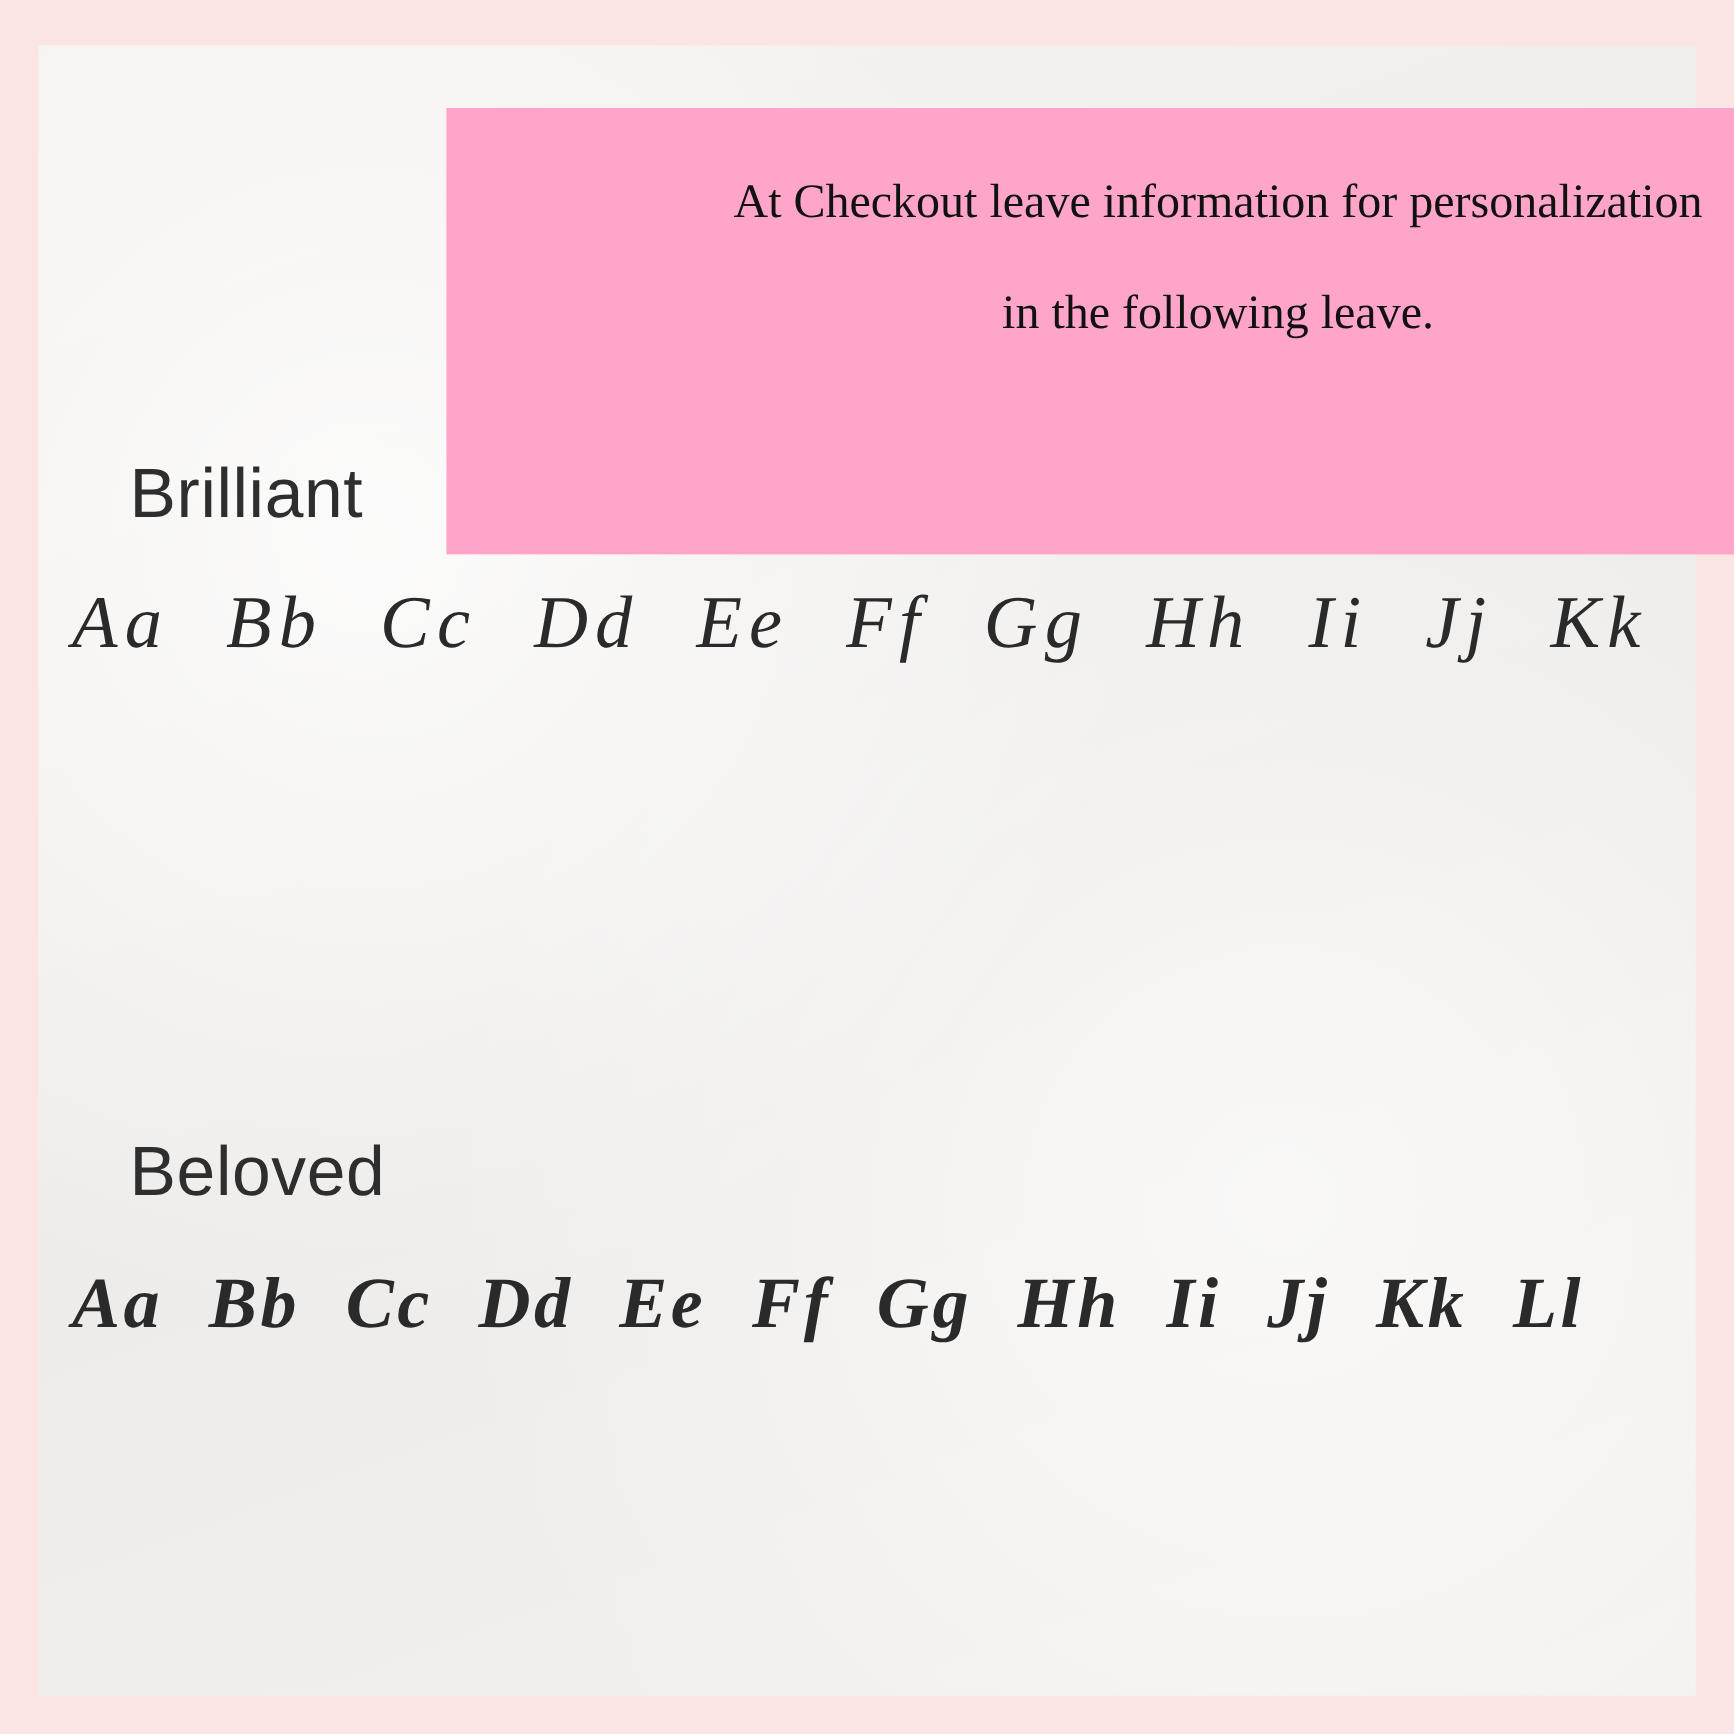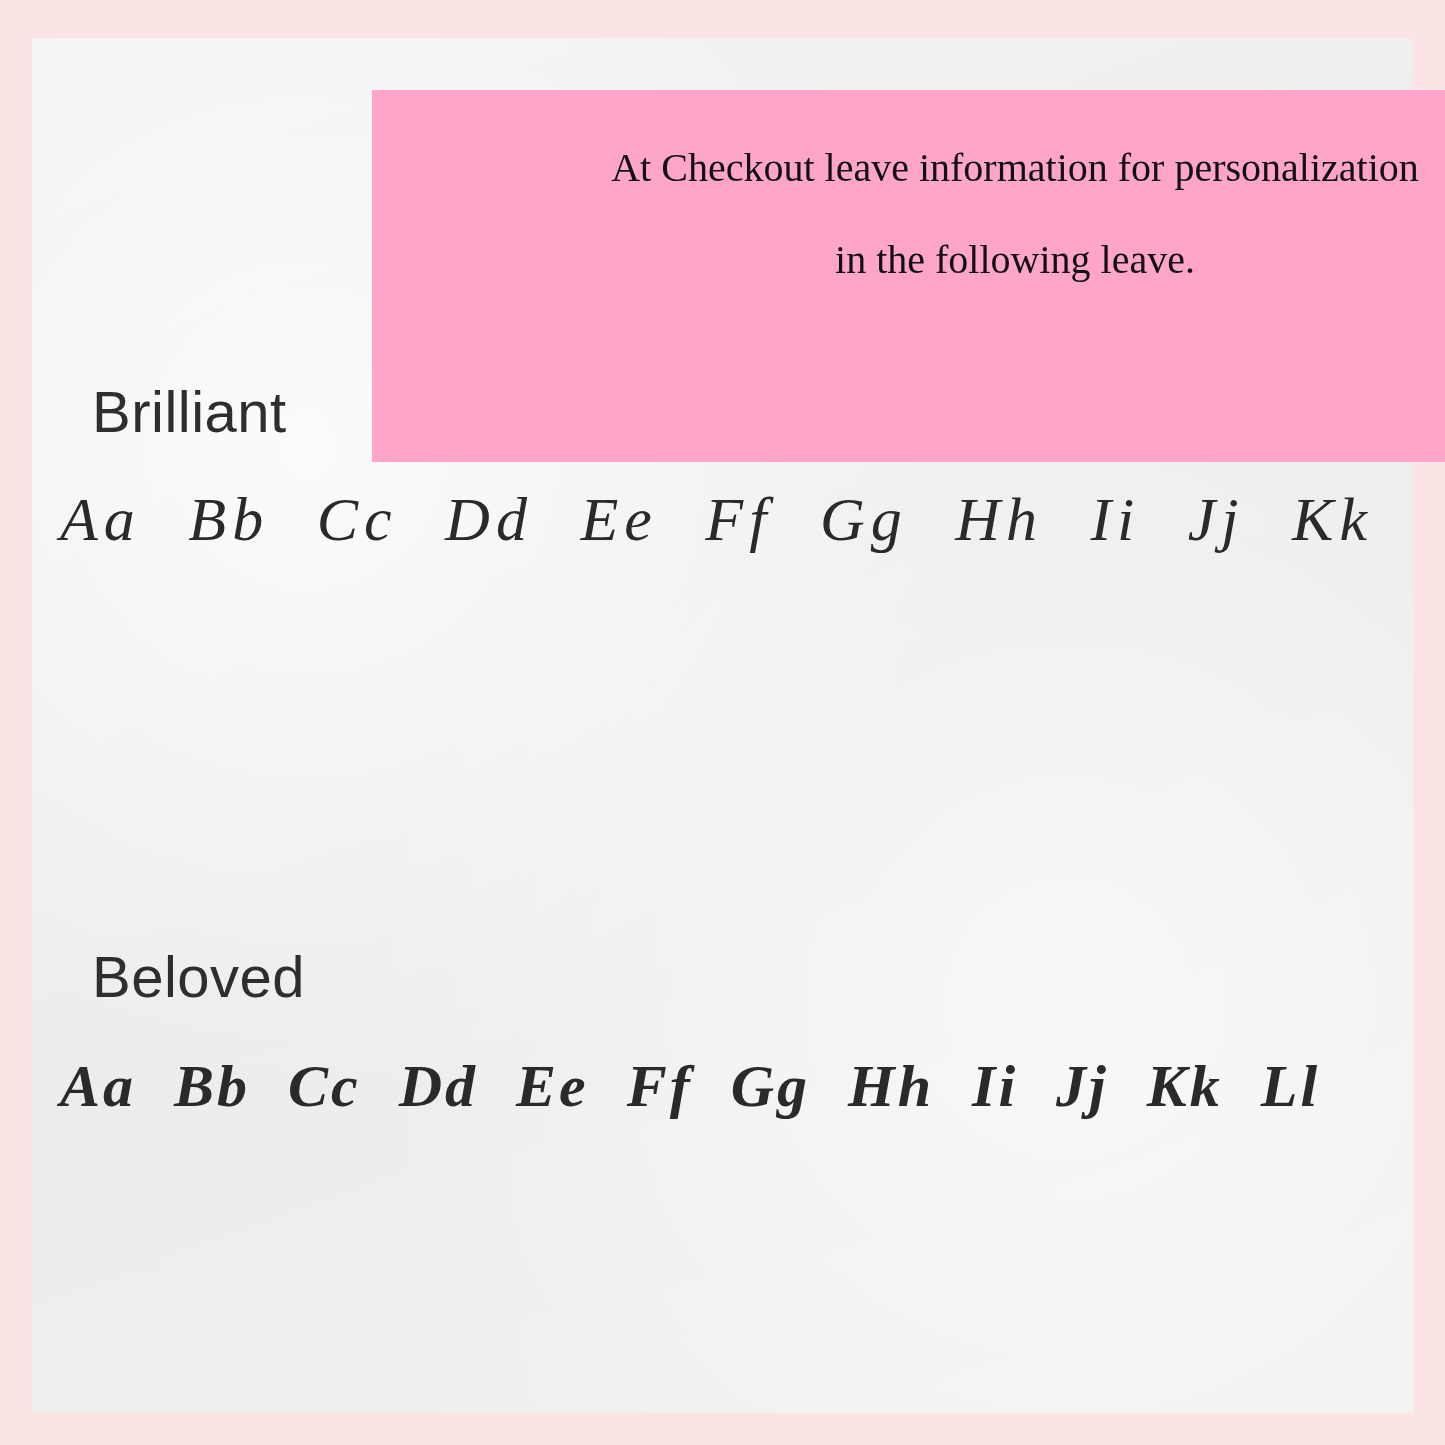--- a/index.html
+++ b/index.html
@@ -79,21 +79,21 @@
     left: 0;
     width: 100%;
   }
   .sample-name {
     font-family: "Liberation Sans", sans-serif;
     font-size: 56px;
     font-weight: 400;
     color: #2e2e2e;
     letter-spacing: 0.5px;
     margin: 0;
-    padding-left: 60px;
+    padding-left: 76px;
   }
   .alpha-row {
     font-family: "Liberation Serif", serif;
     font-style: italic;
     color: #2a2a2a;
     white-space: nowrap;
     padding-left: 28px;
     margin: 0;
   }
 

